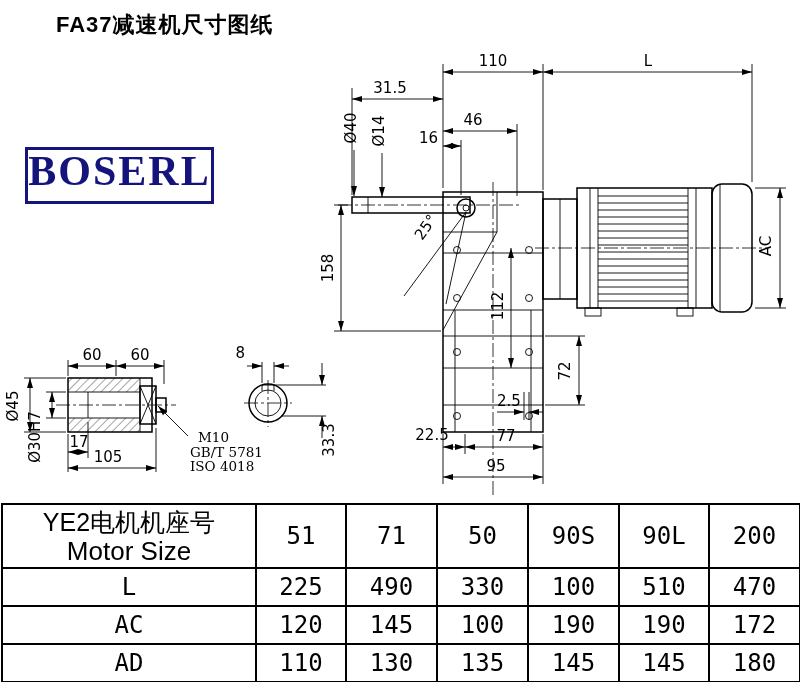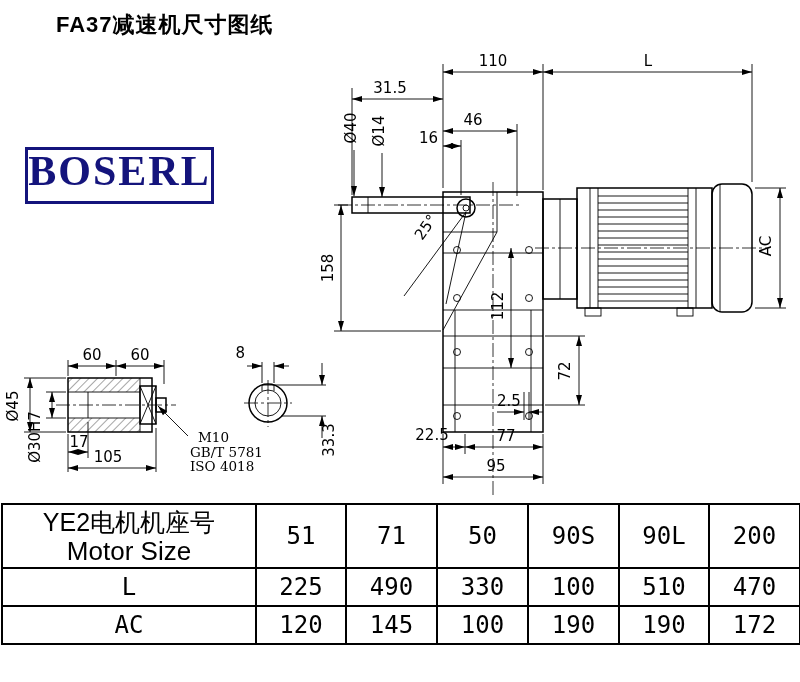--- a/index.html
+++ b/index.html
@@ -287,16 +287,25 @@
     </tr>
     <tr>
       <td>AC</td>
       <td>120</td>
       <td>145</td>
       <td>100</td>
       <td>190</td>
       <td>190</td>
       <td>172</td>
     </tr>
+    <tr>
+      <td>AD</td>
+      <td>110</td>
+      <td>130</td>
+      <td>135</td>
+      <td>145</td>
+      <td>145</td>
+      <td>180</td>
+    </tr>
   </tbody>
     </table>
 
 </div>
 
 </body></html>

